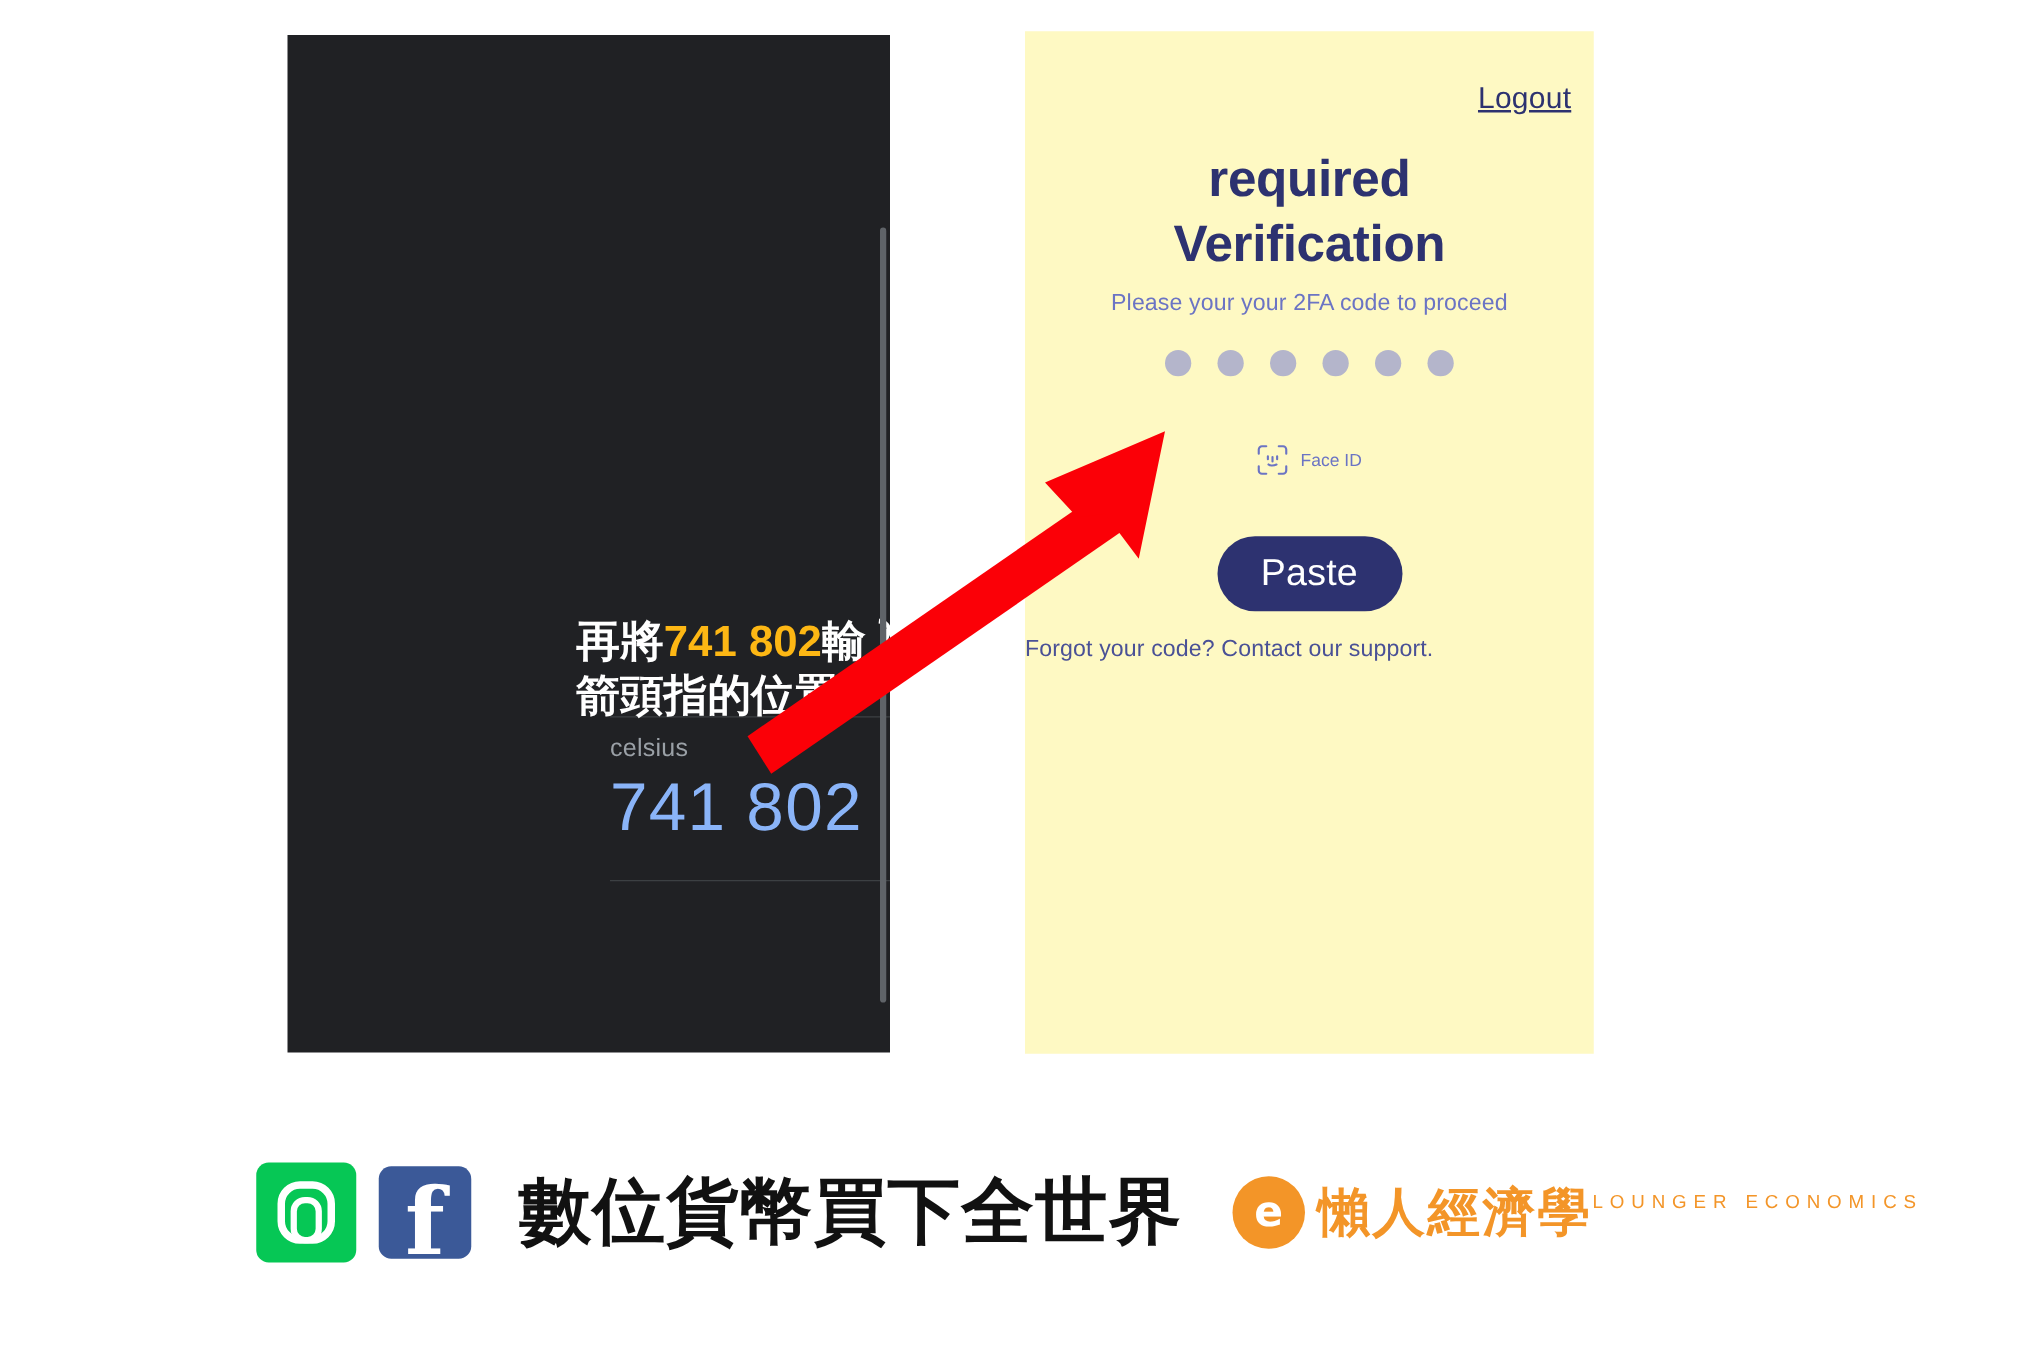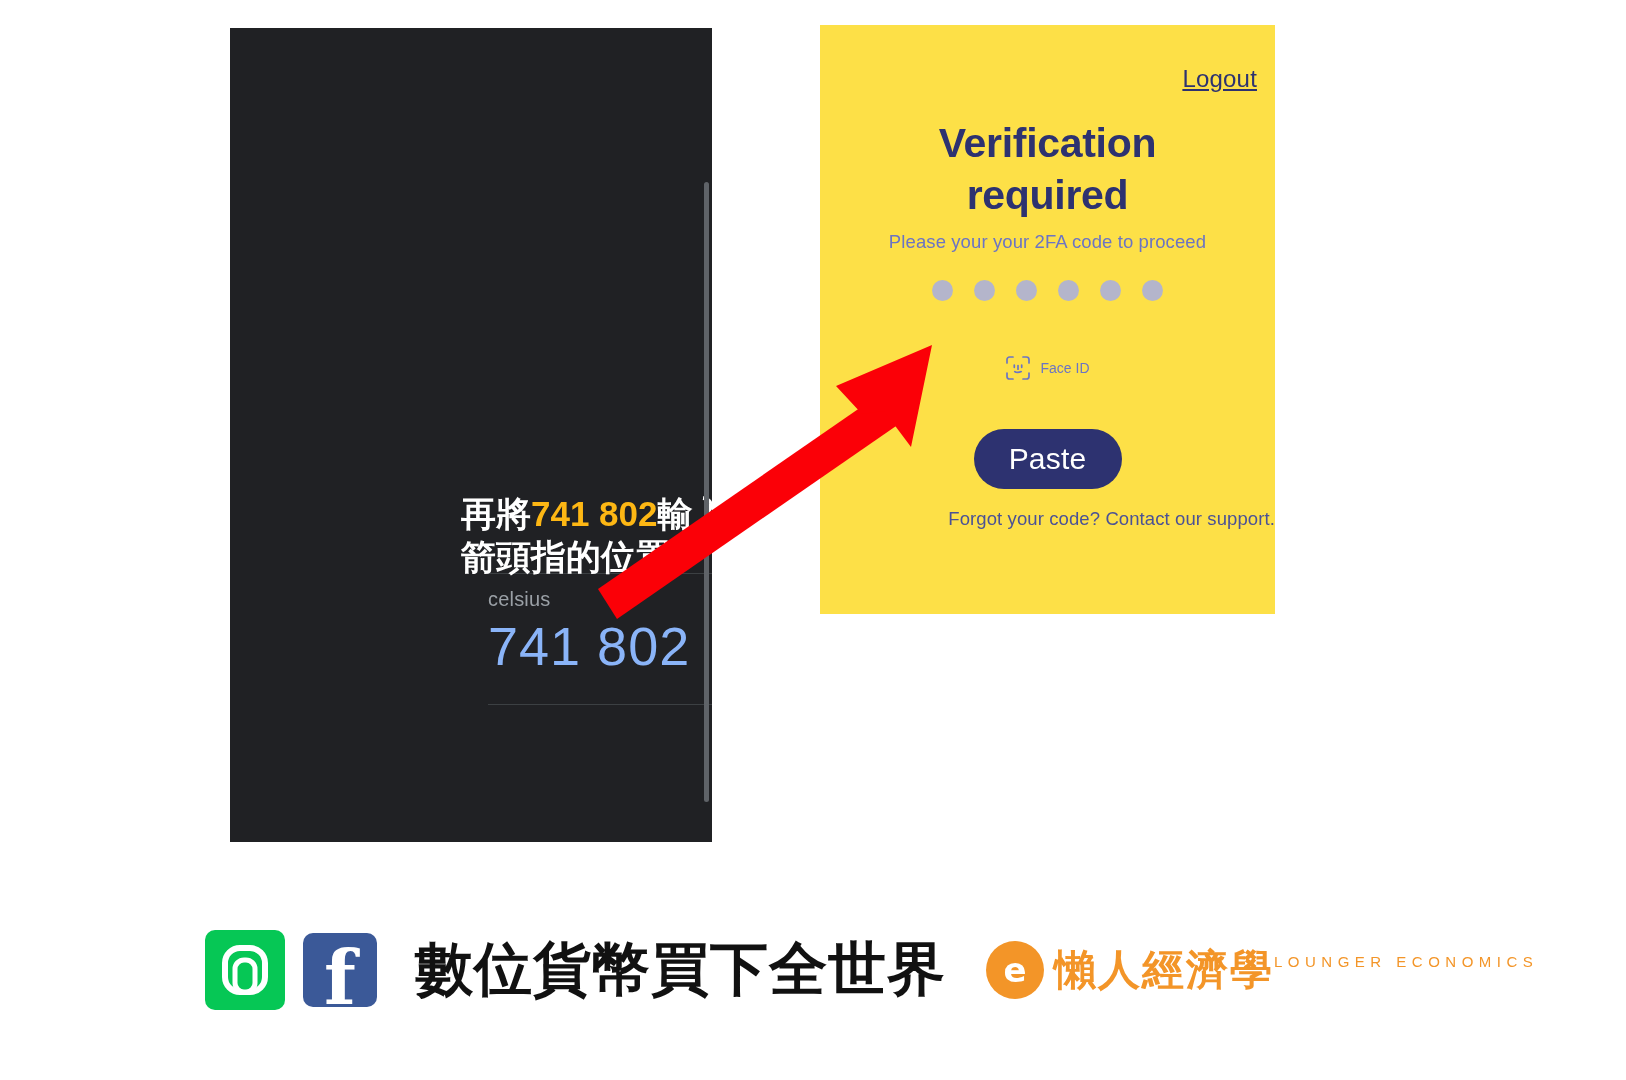--- a/index.html
+++ b/index.html
@@ -43,22 +43,22 @@
     position:absolute;left:258px;top:545px;width:428px;height:1px;
     background:#3c4043;
   }
   .divider-bot{
     position:absolute;left:258px;top:676px;width:428px;height:1px;
     background:#3c4043;
   }
 
   
   .vpanel{
-    position:absolute;left:820px;top:25px;width:455px;height:589px;
-    background:#fde047;overflow:hidden;
+    position:absolute;left:820px;top:25px;width:455px;height:818px;
+    background:#fef9c3;overflow:hidden;
   }
   .logout{
     position:absolute;right:18px;top:40px;
     font-size:24px;color:#2d3270;text-decoration:underline;
     letter-spacing:.2px;cursor:pointer;
   }
   .vtitle{
     position:absolute;left:0;right:0;top:93px;text-align:center;
     font-size:41px;font-weight:700;color:#2d3270;line-height:1.26;
     letter-spacing:-.3px;
@@ -78,21 +78,21 @@
     color:#6b74c4;font-size:14px;
   }
   .paste-btn{
     position:absolute;left:50%;top:404px;transform:translateX(-50%);
     width:148px;height:60px;border-radius:34px;background:#2d3270;
     color:#ffffff;font-size:30px;border:0;cursor:pointer;
     display:flex;align-items:center;justify-content:center;
     letter-spacing:.2px;
   }
   .vfoot{
-    position:absolute;left:0;right:0;top:483px;text-align:right;
+    position:absolute;left:0;right:0;top:483px;text-align:left;
     font-size:18.5px;color:#4a5196;letter-spacing:.1px;cursor:pointer;
   }
 
   
   .arrow{position:absolute;left:0;top:0;width:1626px;height:1080px;pointer-events:none;}
 
   
   .footer{
     position:absolute;left:205px;top:925px;height:90px;
     display:flex;align-items:center;gap:18px;
@@ -158,22 +158,22 @@
     </div>
 
   </div>
   <div class="phone-scrollbar"></div>
 
   <div class="vpanel">
 
     <div class="logout">Logout</div>
 
     <div class="vtitle">
+      <div>required</div>
       <div>Verification</div>
-      <div>required</div>
     </div>
 
     <div class="vsub">Please your your 2FA code to proceed</div>
 
     <div class="dots">
       <span class="dot"></span>
       <span class="dot"></span>
       <span class="dot"></span>
       <span class="dot"></span>
       <span class="dot"></span>

